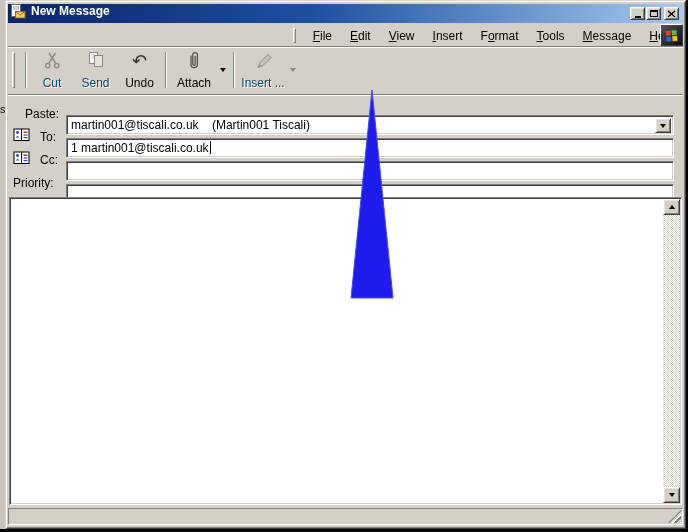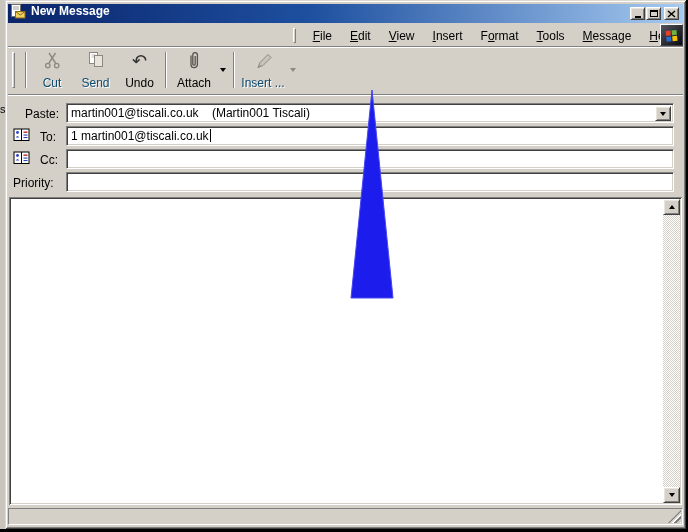--- a/index.html
+++ b/index.html
@@ -43,21 +43,21 @@
   .tbsep{width:0;height:36px;border-left:1px solid #808080;border-right:1px solid #fff;margin:4px 4px 0 4px;}
   .dd{width:12px;height:41px;display:flex;align-items:center;justify-content:center;margin-top:1px;}
   .tri-down{width:0;height:0;border:3px solid transparent;border-top:4px solid #000;margin-top:4px;}
   .tri-down.dis{border-top-color:#8d897f;}
   .undo-glyph{font-size:18px;line-height:22px;color:#303030;}
   
   .hlabel{position:absolute;white-space:nowrap;}
   .fld{position:absolute;left:61px;width:608px;height:20px;background:#fff;box-sizing:border-box;
        border:1px solid;border-color:#808080 #fff #fff #808080;
        box-shadow:inset 1px 1px 0 #404040, inset -1px -1px 0 #d4d0c8;
-       line-height:17px;padding:1px 3px 0 4px;overflow:hidden;}
+       line-height:17px;padding:1px 3px 0 4px;overflow:hidden;margin-top:12px;}
   .fld .val{white-space:pre;}
   .fld .val.resolved{}
   .caret{display:inline-block;width:1px;height:13px;background:#000;vertical-align:-2px;margin-left:1px;}
   .cmb-btn{position:absolute;right:2px;top:2px;width:16px;height:15px;background:#d4d0c8;
            border:1px solid;border-color:#fff #404040 #404040 #fff;
            box-shadow:inset 1px 1px 0 #e8e4dc, inset -1px -1px 0 #808080;
            display:flex;align-items:center;justify-content:center;box-sizing:border-box;}
   .book-icon{position:absolute;left:8px;}
   
   .bodyarea{position:absolute;left:4px;top:197px;width:673px;height:308px;background:#fff;

